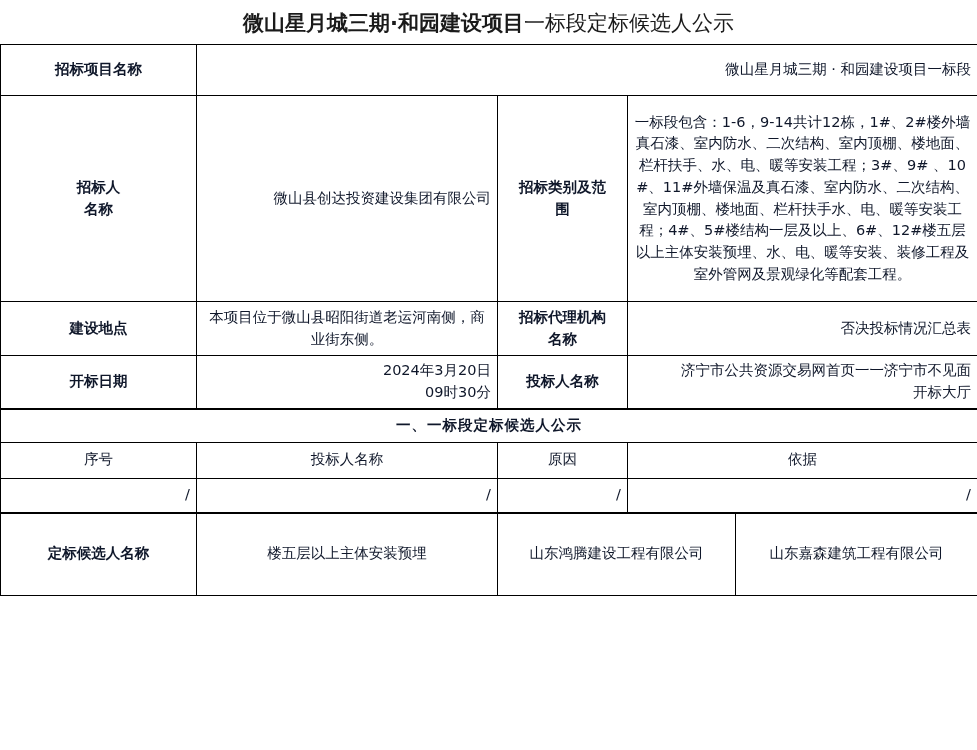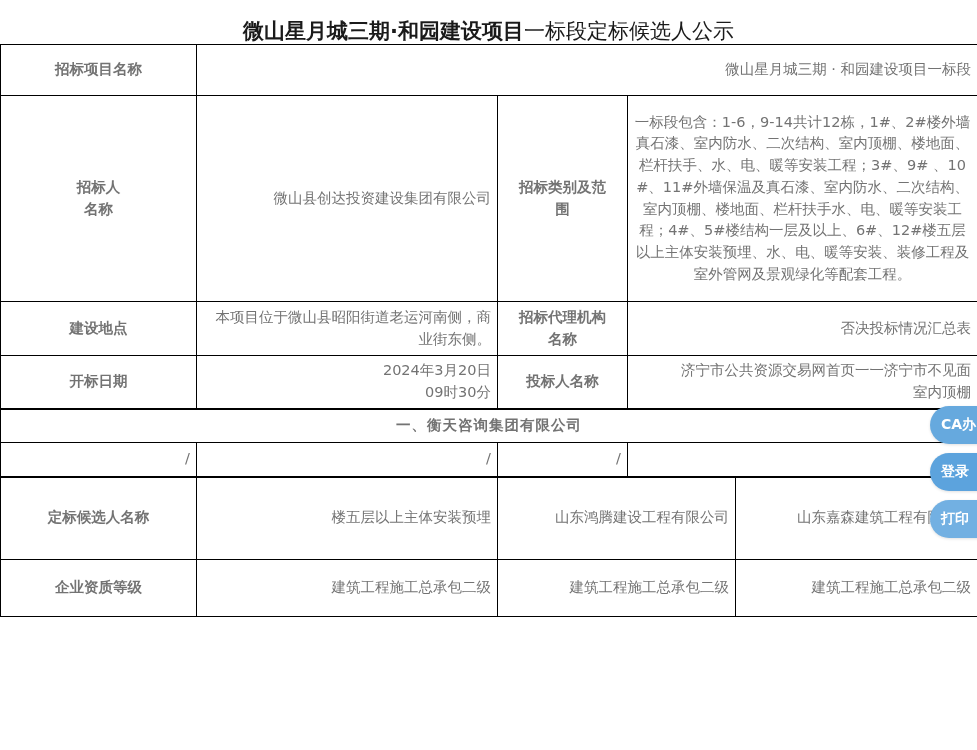--- a/index.html
+++ b/index.html
@@ -13,21 +13,21 @@
   #page {
     position: relative;
     width: 977px; height: 750px;
     background: #fff;
   }
 
   
   .doc-title {
     width: 977px;
     text-align: center;
-    padding-top: 16px;
+    padding-top: 8px;
     height: 44px;
     line-height: 30px;
     white-space: nowrap;
   }
   .title-strong {
     font-size: 21px;
     font-weight: bold;
     color: #1a1a1a;
     letter-spacing: 0px;
   }
@@ -41,34 +41,34 @@
   
   table.doc {
     border-collapse: collapse;
     width: 977px;
     table-layout: fixed;
   }
   table.doc td {
     border: 1px solid #000;
     padding: 4px 6px;
     font-size: 14.5px;
-    color: #737373;
+    color: #0f172a;
     vertical-align: middle;
     line-height: 1.5;
     word-break: break-all;
   }
   td.lbl {
     text-align: center;
     font-weight: bold;
     color: #33222f;
     font-size: 15.5px;
     line-height: 1.45;
   }
   td.val-c { text-align: right; }
-  td.val-l { text-align: right; padding-left: 10px; }
+  td.val-l { text-align: center; padding-left: 10px; }
   td.section {
     text-align: center;
     font-weight: bold;
     color: #33222f;
     font-size: 15.5px;
     letter-spacing: 1px;
   }
   td.scope {
     text-align: center;
     font-size: 14px;
@@ -161,36 +161,42 @@
 
       <tr style="height:50px">
         <td class="lbl">开标日期</td>
         <td class="val-c">
           <span class="nl">2024年3月20日</span>
           <span class="nl">09时30分</span>
         </td>
         <td class="lbl">投标人名称</td>
         <td class="val-c">
           <span class="nl">济宁市公共资源交易网首页一一济宁市不见面</span>
-          <span class="nl">室内顶棚</span>
+          <span class="nl">开标大厅</span>
         </td>
       </tr>
     </tbody>
   </table>
 
   <table class="doc">
     <colgroup>
       <col style="width:196px">
       <col style="width:301px">
       <col style="width:130px">
       <col style="width:350px">
     </colgroup>
     <tbody>
       <tr style="height:33px">
-        <td class="section" colspan="4">一、衡天咨询集团有限公司</td>
+        <td class="section" colspan="4">一、一标段定标候选人公示</td>
+      </tr>
+      <tr style="height:36px">
+        <td class="hdr">序号</td>
+        <td class="hdr">投标人名称</td>
+        <td class="hdr">原因</td>
+        <td class="hdr">依据</td>
       </tr>
       <tr style="height:34px">
         <td class="val-c">/</td>
         <td class="val-c">/</td>
         <td class="val-c">/</td>
         <td class="val-c">/</td>
       </tr>
     </tbody>
   </table>
 
@@ -201,34 +207,17 @@
       <col style="width:238px">
       <col style="width:242px">
     </colgroup>
     <tbody>
       <tr style="height:82px">
         <td class="lbl">定标候选人名称</td>
         <td class="val-l">楼五层以上主体安装预埋</td>
         <td class="val-l">山东鸿腾建设工程有限公司</td>
         <td class="val-l">山东嘉森建筑工程有限公司</td>
       </tr>
-      <tr style="height:57px">
-        <td class="lbl">企业资质等级</td>
-        <td class="val-l">建筑工程施工总承包二级</td>
-        <td class="val-l">建筑工程施工总承包二级</td>
-        <td class="val-l">建筑工程施工总承包二级</td>
-      </tr>
     </tbody>
   </table>
 
-  <div class="float-stack">
-    <div class="float-btn b1">
-      <span>CA办</span>
-    </div>
-    <div class="float-btn b2">
-      <span>登录</span>
-    </div>
-    <div class="float-btn b3">
-      <span>打印</span>
-    </div>
-  </div>
 
 </div>
 
 </body></html>

